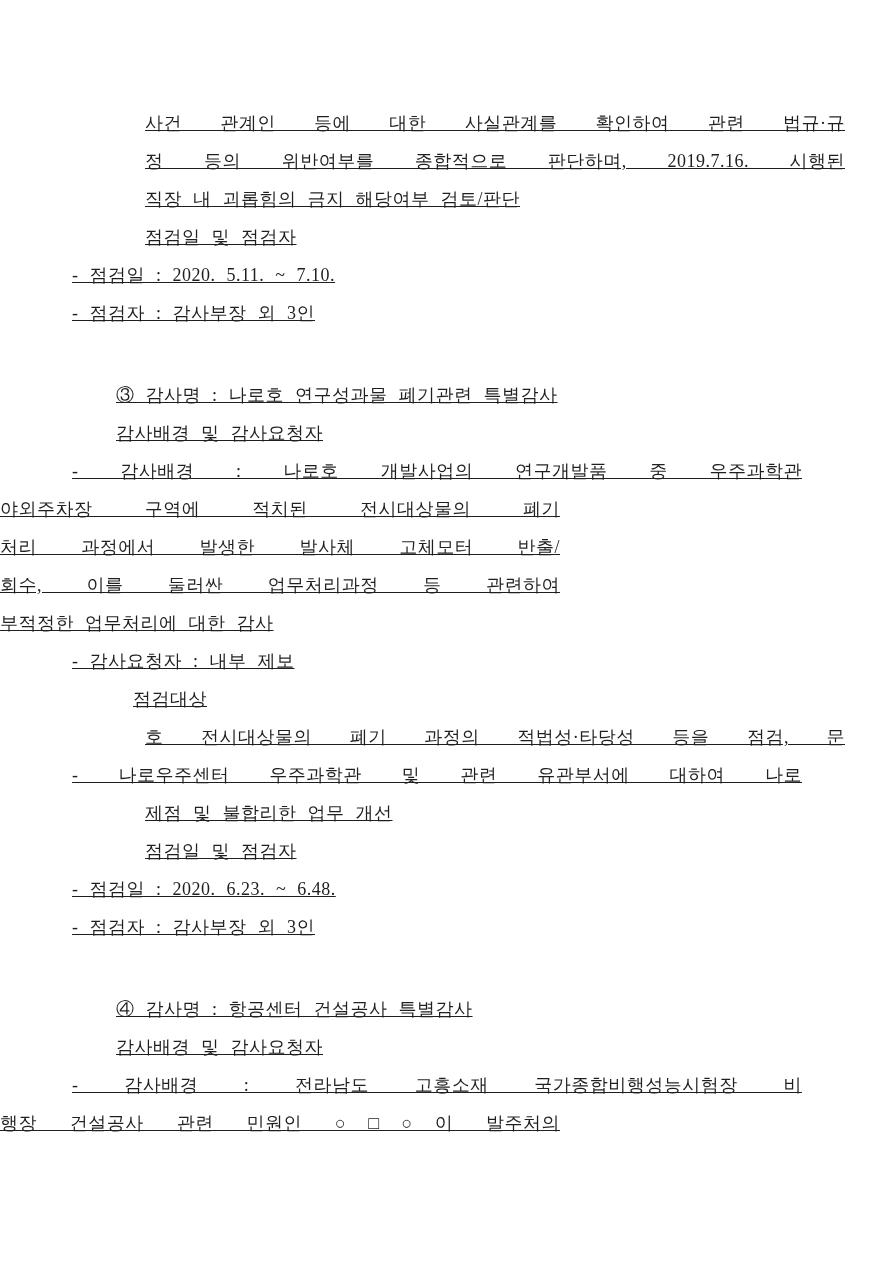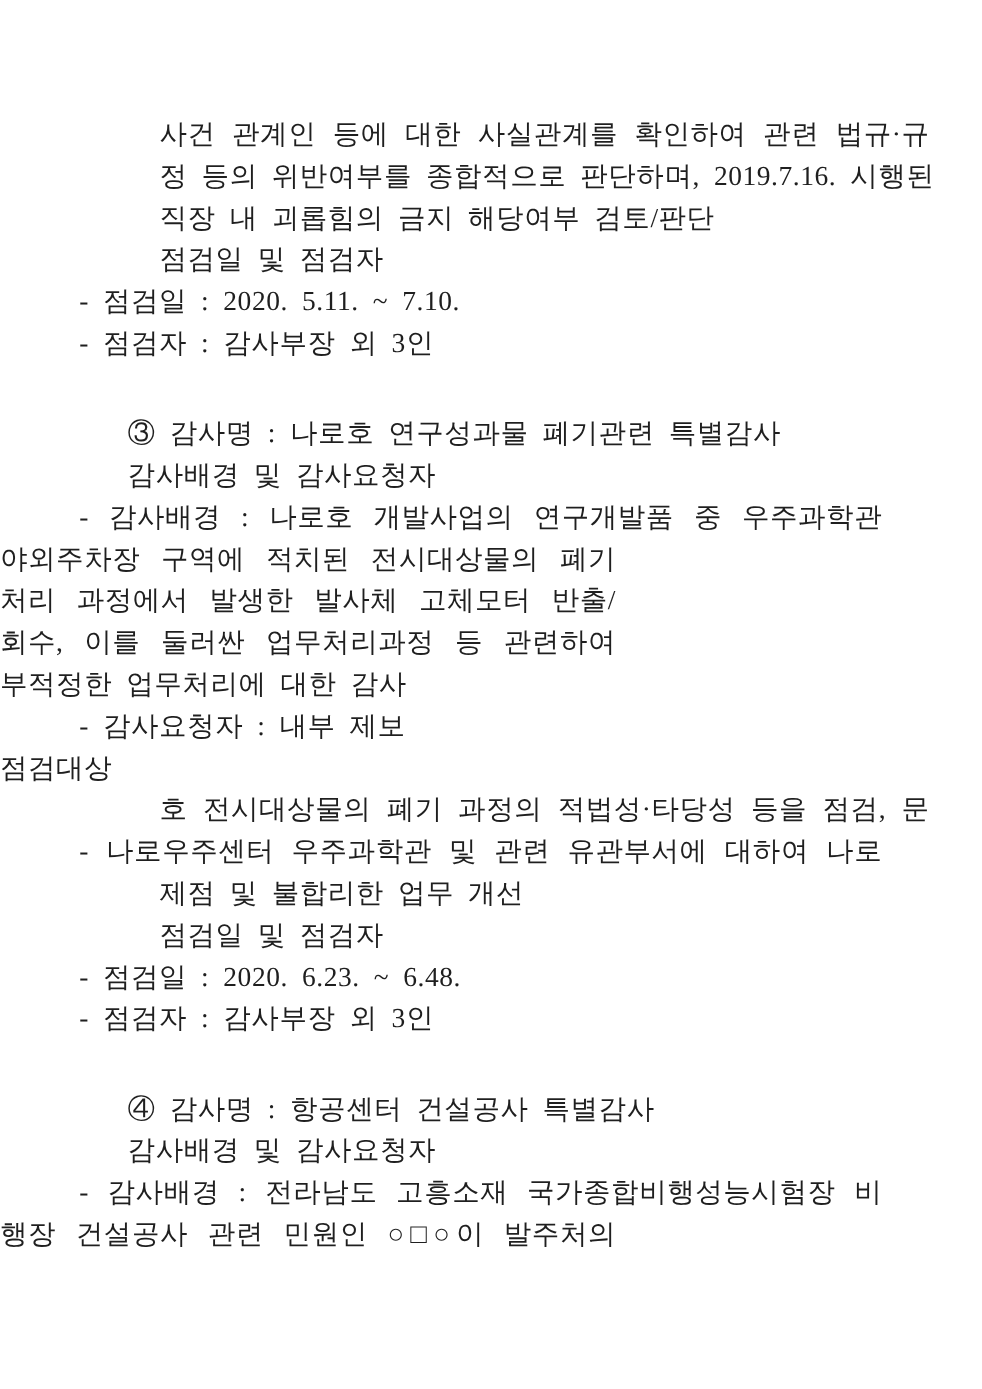--- a/index.html
+++ b/index.html
@@ -14,32 +14,33 @@
     height: 1263px;
     margin: 0 auto;
     background: #ffffff;
     overflow: hidden;
     font-family: "Liberation Serif", "DejaVu Serif", serif;
     color: #1f1f1f;
     box-sizing: border-box;
     padding-top: 104px;
   }
   .ln {
-    font-size: 25px;
+    font-size: 18px;
     line-height: 38px;
     letter-spacing: 0.5px;
     word-spacing: 6px;
     white-space: nowrap;
     box-sizing: border-box;
+    text-decoration: underline;
   }
   
   .ml88  { margin-left: 116px;  }
   .ml115 { margin-left: 72px; }
   .ml127 { margin-left: 116px; }
-  .ml133 { }
+  .ml133 { margin-left: 133px; }
   .ml145 { margin-left: 145px; }
   .ml285 { }
   
   .j { text-align: justify; text-align-last: justify; }
   .j.ml115 { width: 730px; }
   .j.ml145 { width: 700px; }
   .j.ml285 { width: 560px; }
   .gap { height: 44px; }
 </style>
 </head>

